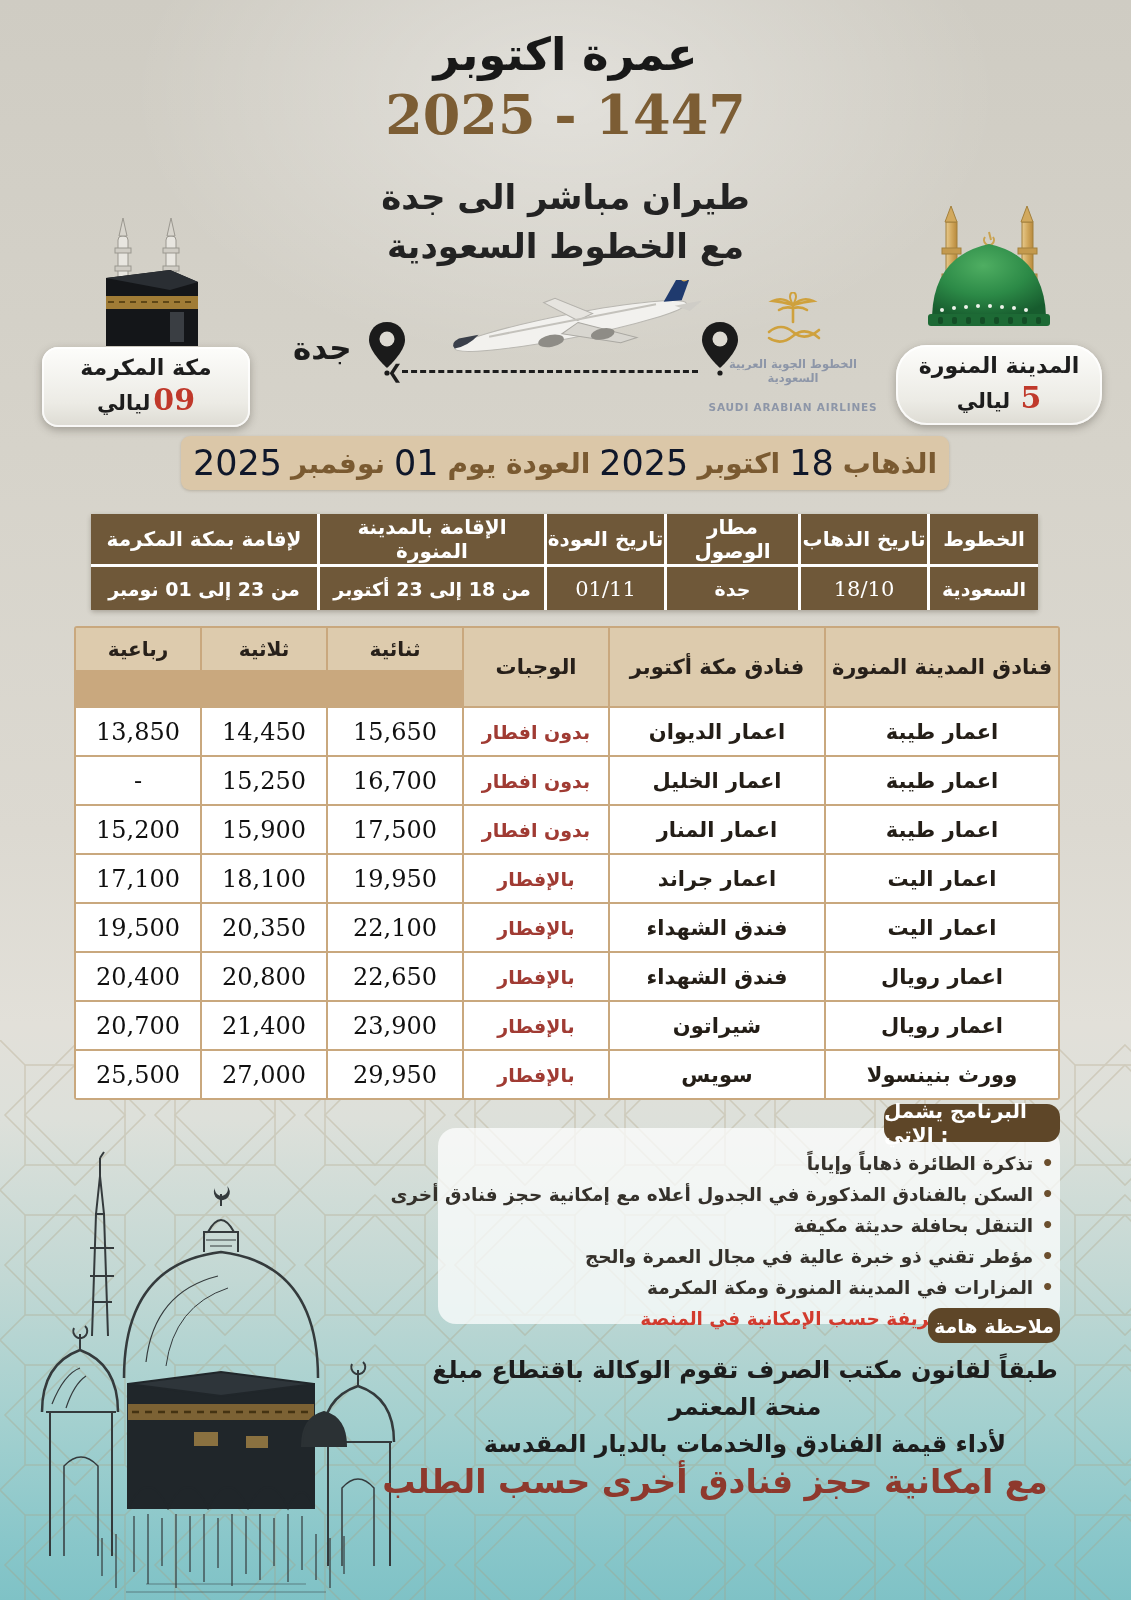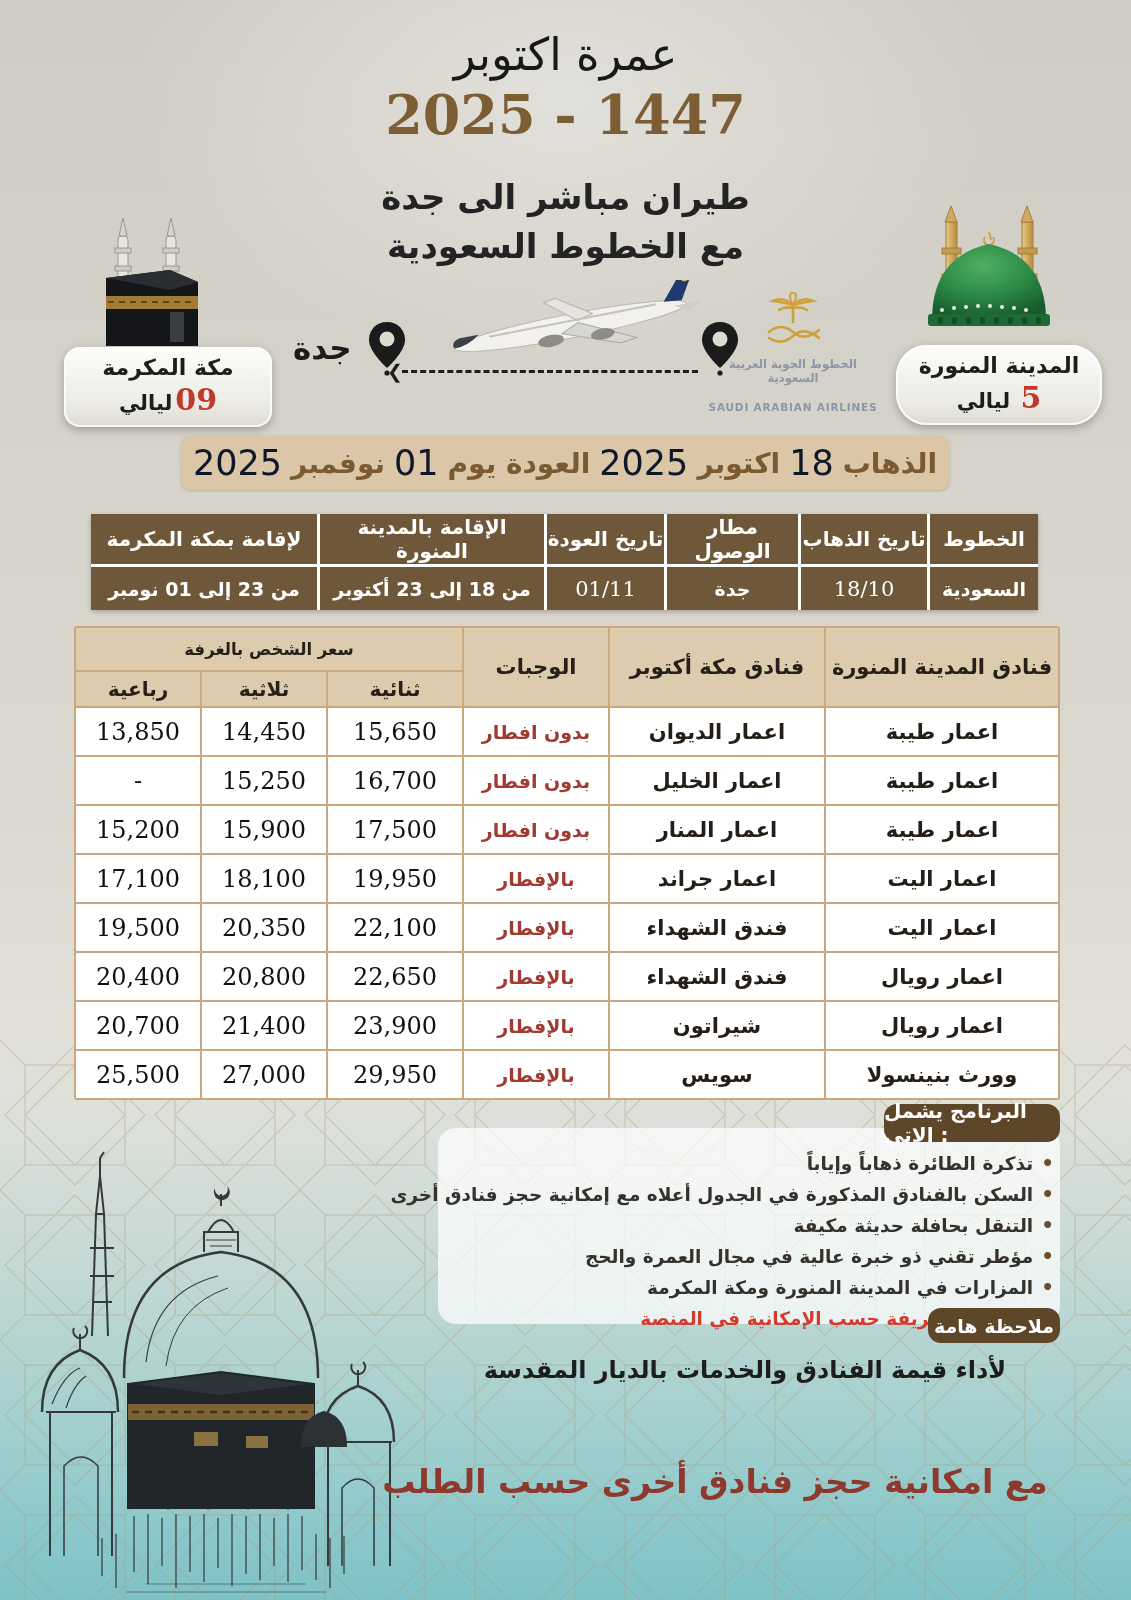--- a/index.html
+++ b/index.html
@@ -5,21 +5,21 @@
   html,body{margin:0;padding:0;background:#b9b6ad;}
   .page{
     position:relative;width:1131px;height:1600px;margin:0 auto;overflow:hidden;
     font-family:"DejaVu Sans",sans-serif;
     background:linear-gradient(180deg,#cfccc3 0%,#d6d3ca 28%,#dcd9d1 52%,#e2e0d9 64%,#dde0da 70%,#c2d8d4 80%,#a3d0cf 89%,#8ac7ca 96%,#7fc2c6 100%);
   }
   .page::before{content:"";position:absolute;inset:0;background:radial-gradient(ellipse 620px 380px at 50% 6%,rgba(255,255,255,.38),rgba(255,255,255,0) 70%);pointer-events:none;}
   .abs{position:absolute;}
   
   .hdr{left:0;right:0;top:28px;text-align:center;z-index:3;}
-  .hdr .title{font-size:45px;font-weight:normal;color:#181818;letter-spacing:0;}
+  .hdr .title{font-size:45px;font-weight:bold;color:#181818;letter-spacing:0;}
   .hdr .years{font-family:"DejaVu Serif",serif;font-size:54px;font-weight:bold;color:#7c5d34;margin-top:2px;}
   .hdr .sub{margin-top:26px;font-size:34px;font-weight:bold;color:#232323;line-height:1.45;}
   
   .badge-box{
     background:linear-gradient(180deg,#fdfdfb,#ecebe5 70%,#dddbd3);
     border-radius:16px;box-shadow:0 3px 8px rgba(60,55,45,.35), inset 0 0 0 2px rgba(255,255,255,.8);
     text-align:center;padding:8px 10px 10px;
   }
   .badge-box .city{font-size:22px;font-weight:bold;color:#1d1d1d;}
   .badge-box .nights{margin-top:2px;font-size:21px;font-weight:bold;color:#1d1d1d;direction:rtl;}
@@ -119,21 +119,21 @@
       <rect x="105" y="40" width="16" height="5" fill="#cfccc4" stroke="#9a978f"></rect>
       <rect x="105" y="58" width="16" height="5" fill="#cfccc4" stroke="#9a978f"></rect>
       <path d="M113 10 L117 28 L109 28 Z" fill="#d8d5cd" stroke="#9a978f"></path>
       <polygon points="48,70 112,62 140,74 140,138 48,138" fill="#141619"></polygon>
       <polygon points="48,70 112,62 140,74 112,82" fill="#2a2e33"></polygon>
       <rect x="48" y="88" width="92" height="13" fill="#a07c36"></rect>
       <path d="M50 94 H138" stroke="#5f4716" stroke-width="2" stroke-dasharray="6 5"></path>
       <rect x="112" y="104" width="14" height="30" fill="#3a3e43"></rect>
     </g>
   </svg>
-  <div class="abs badge-box" style="left:42px;top:347px;width:188px;margin-left:22px;">
+  <div class="abs badge-box" style="left:42px;top:347px;width:188px;">
     <div class="city">مكة المكرمة</div>
     <div class="nights">
       <span class="num">09</span><span>ليالي</span>
     </div>
   </div>
 
   <svg class="abs" style="left:902px;top:204px;" width="175" height="142" viewBox="0 0 175 142">
     <defs>
       <radialGradient id="domeG" cx="45%" cy="30%" r="75%">
         <stop offset="0%" stop-color="#4fae62"></stop>
@@ -255,21 +255,20 @@
     <div class="c num">01/11</div>
     <div class="c dc">من 18 إلى 23 أكتوبر</div>
     <div class="c dc">من 23 إلى 01 نومبر</div>
   </div>
 
   <div class="abs price-table">
     <div class="pt-head">
       <div class="c main h-medina">فنادق المدينة المنورة</div>
       <div class="c main h-mecca">فنادق مكة أكتوبر</div>
       <div class="c main h-meals">الوجبات</div>
-      <div class="c grp h-grp">سعر الشخص بالغرفة</div>
       <div class="c sub">ثنائية</div>
       <div class="c sub">ثلاثية</div>
       <div class="c sub">رباعية</div>
     </div>
     <div class="pt-body">
       <div class="c hotel">اعمار طيبة</div>
       <div class="c hotel">اعمار الديوان</div>
       <div class="c meal">بدون افطار</div>
       <div class="c price">15,650</div>
       <div class="c price">14,450</div>
@@ -350,20 +349,21 @@
         <span>المزارات في المدينة المنورة ومكة المكرمة</span>
       </div>
     <div class="li red">
         <span class="dot">•</span>
         <span>الروضة الشريفة حسب الإمكانية في المنصة</span>
       </div>
   </div>
 
   <div class="abs tag note-tag">ملاحظة هامة</div>
   <div class="abs note-text">
+    <div>طبقاً لقانون مكتب الصرف تقوم الوكالة باقتطاع مبلغ منحة المعتمر</div>
     <div>لأداء قيمة الفنادق والخدمات بالديار المقدسة</div>
   </div>
 
   <div class="abs footer-line">مع امكانية حجز فنادق أخرى حسب الطلب</div>
 
   <svg class="abs sketch" width="430" height="464" viewBox="0 0 430 464">
     <g fill="none" stroke="#343a3c" stroke-width="2">
 
       <path d="M86 200 L90 78 L98 78 L102 200"></path>
       <path d="M94 40 L90 78 M94 40 L98 78 M94 40 L94 22 M94 22 l4 -6"></path>

